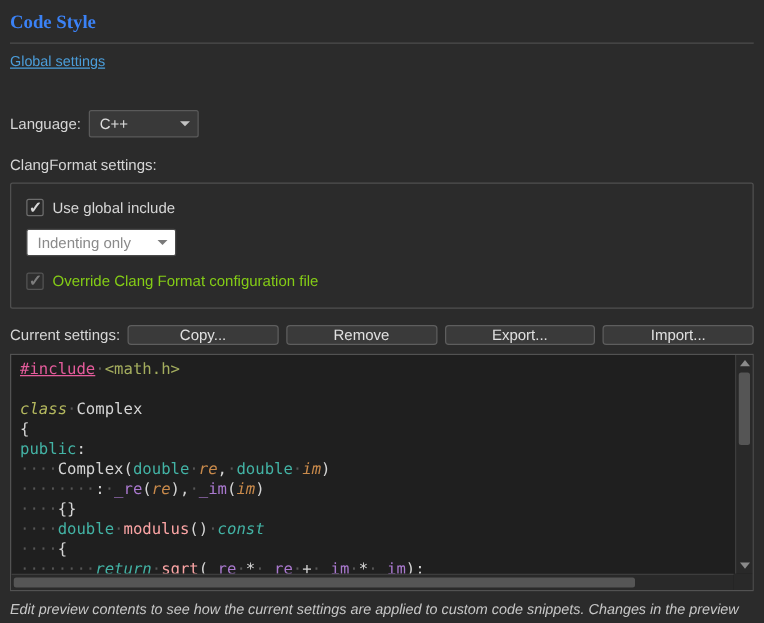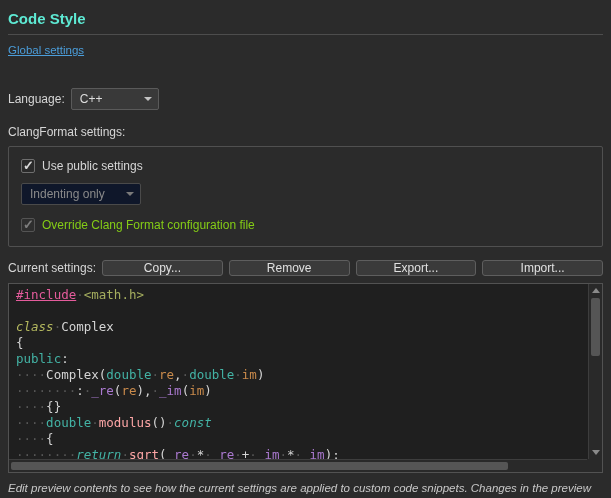--- a/index.html
+++ b/index.html
@@ -5,40 +5,40 @@
   * { box-sizing: border-box; margin: 0; padding: 0; }
   html, body { width: 611px; height: 498px; }
   body {
     background: #2b2b2b;
     font-family: "Liberation Sans", sans-serif;
     color: #d6d6d6;
     overflow: hidden;
   }
   .page { width: 611px; height: 498px; padding: 8px; }
 
-  h1.title { font-size: 15px; font-weight: bold; color: #5eead4; margin-top: 2px; }
+  h1.title { font-size: 15px; font-weight: bold; color: #3b82f6; margin-top: 2px; font-family: Liberation Serif, serif; }
   .hr { border-top: 1px solid #4d4d4d; margin: 7px 0 0 0; }
 
   a.link { color: #4b9edb; font-size: 11.5px; text-decoration: underline; display: inline-block; margin-top: 9px; cursor: pointer; }
 
   .label { font-size: 12px; color: #d6d6d6; }
   .row { display: flex; align-items: center; }
   .lang-row { margin-top: 30px; gap: 6px; }
 
   .combo {
     height: 22px; background: #393939; border: 1px solid #5a5a5a; border-radius: 2px;
     display: flex; align-items: center; justify-content: space-between;
     padding: 0 6px 0 8px; font-size: 12px; color: #dcdcdc; cursor: default;
   }
   .combo .arrow {
     width: 0; height: 0; border-left: 4px solid transparent; border-right: 4px solid transparent;
     border-top: 4px solid #c3c3c3; margin-left: 8px;
   }
   .combo-lang { width: 88px; }
-  .combo-indent { width: 120px; margin: 10px 0 0 0; background: #0f172a; border-color: #4a4a4a; color: #8a8a8a; }
+  .combo-indent { width: 120px; margin: 10px 0 0 0; background: #ffffff; border-color: #4a4a4a; color: #8a8a8a; }
   .combo-indent .arrow { border-top-color: #7a7a7a; }
   .combo-current { width: 168px; }
 
   .section-label { margin-top: 15px; }
 
   .groupbox { border: 1px solid #505050; border-radius: 2px; margin-top: 7px; padding: 12px 12px 14px 12px; }
 
   .checkbox-row { display: flex; align-items: center; gap: 7px; font-size: 12px; cursor: default; }
   .checkbox {
     width: 14px; height: 14px; background: #2a2a2a; border: 1px solid #6e6e6e; border-radius: 2px;
@@ -68,21 +68,21 @@
     position: absolute; left: 0; right: 15px; top: 0; bottom: 13px;
     padding: 3px 0 0 7px; overflow: hidden;
     font-family: "DejaVu Sans Mono", monospace; font-size: 12.5px; line-height: 16px;
     white-space: pre;
   }
   .tok-pp    { color: #e55c9c; text-decoration: underline; }
   .tok-str   { color: #a4ad5e; }
   .tok-cls   { color: #b5b95f; font-style: italic; }
   .tok-kw    { color: #43b3a5; }
   .tok-kwi   { color: #43b3a5; font-style: italic; }
-  .tok-param { color: #c98a4b; }
+  .tok-param { color: #c98a4b; font-style: italic; }
   .tok-mem   { color: #aa79cf; }
   .tok-fn    { color: #fca5a5; }
   .tok-ws    { color: #565656; }
   .tok-plain { color: #d4d4d4; }
 
   .vscroll { position: absolute; top: 0; right: 0; width: 14px; bottom: 13px; background: #292929; border-left: 1px solid #3d3d3d; }
   .varrow { position: absolute; left: 0; width: 14px; height: 12px; }
   .varrow.up::after, .varrow.down::after {
     content: ""; position: absolute; left: 3px;
     border-left: 4px solid transparent; border-right: 4px solid transparent;
@@ -113,21 +113,21 @@
       <span>C++</span>
       <span class="arrow"></span>
     </div>
   </div>
 
   <div class="label section-label">ClangFormat settings:</div>
 
   <div class="groupbox">
     <label class="checkbox-row">
       <span class="checkbox checked"></span>
-      <span>Use public settings</span>
+      <span>Use global include</span>
     </label>
 
     <div class="combo combo-indent">
       <span>Indenting only</span>
       <span class="arrow"></span>
     </div>
 
     <label class="checkbox-row disabled override-row">
       <span class="checkbox checked"></span>
       <span>Override Clang Format configuration file</span>

